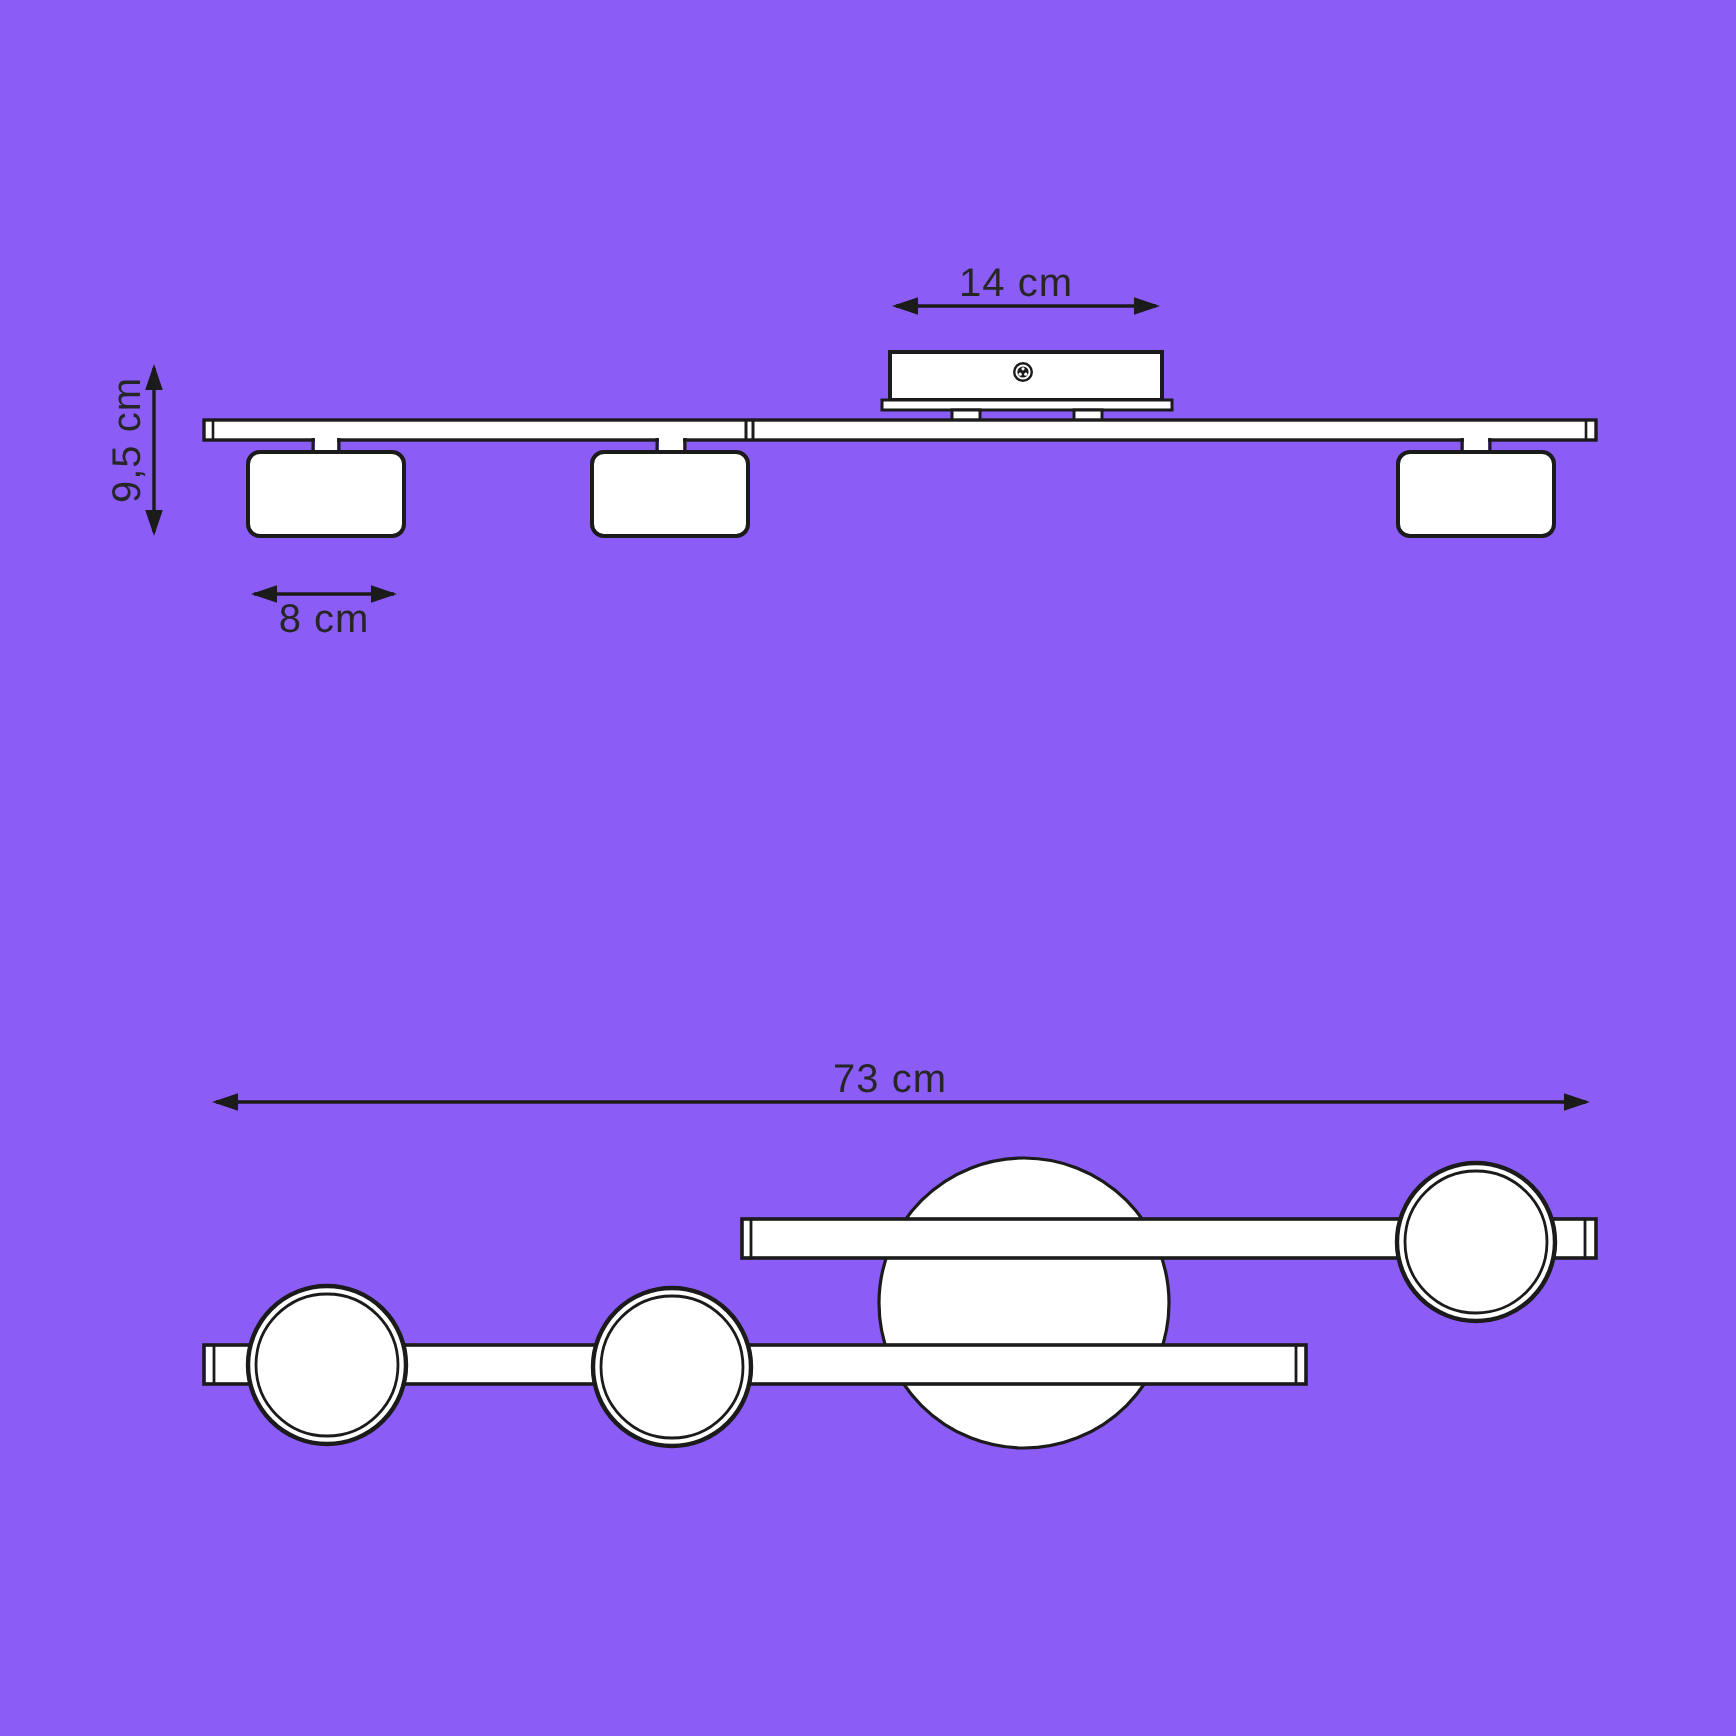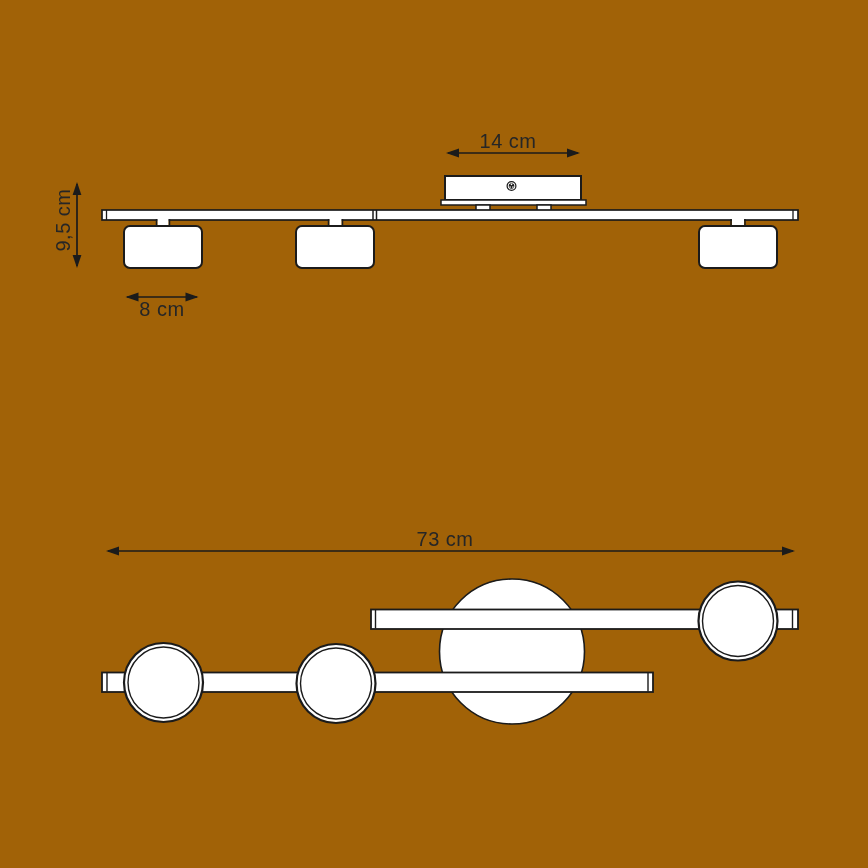--- a/index.html
+++ b/index.html
@@ -1,19 +1,19 @@
 <!DOCTYPE html>
 <html><head>
 <meta charset="utf-8">
 <style>
   html, body { margin: 0; padding: 0; background: #ffffff; }
   .canvas {
     position: relative;
     width: 868px; height: 868px;
-    background: #a16207;
+    background: #8b5cf6;
     font-family: "Liberation Sans", "DejaVu Sans", sans-serif;
     overflow: hidden;
   }
   svg { display: block; }
   svg text {
     font-family: "Liberation Sans", "DejaVu Sans", sans-serif;
     font-size: 20px;
     fill: #262626;
     letter-spacing: 0.5px;
   }

